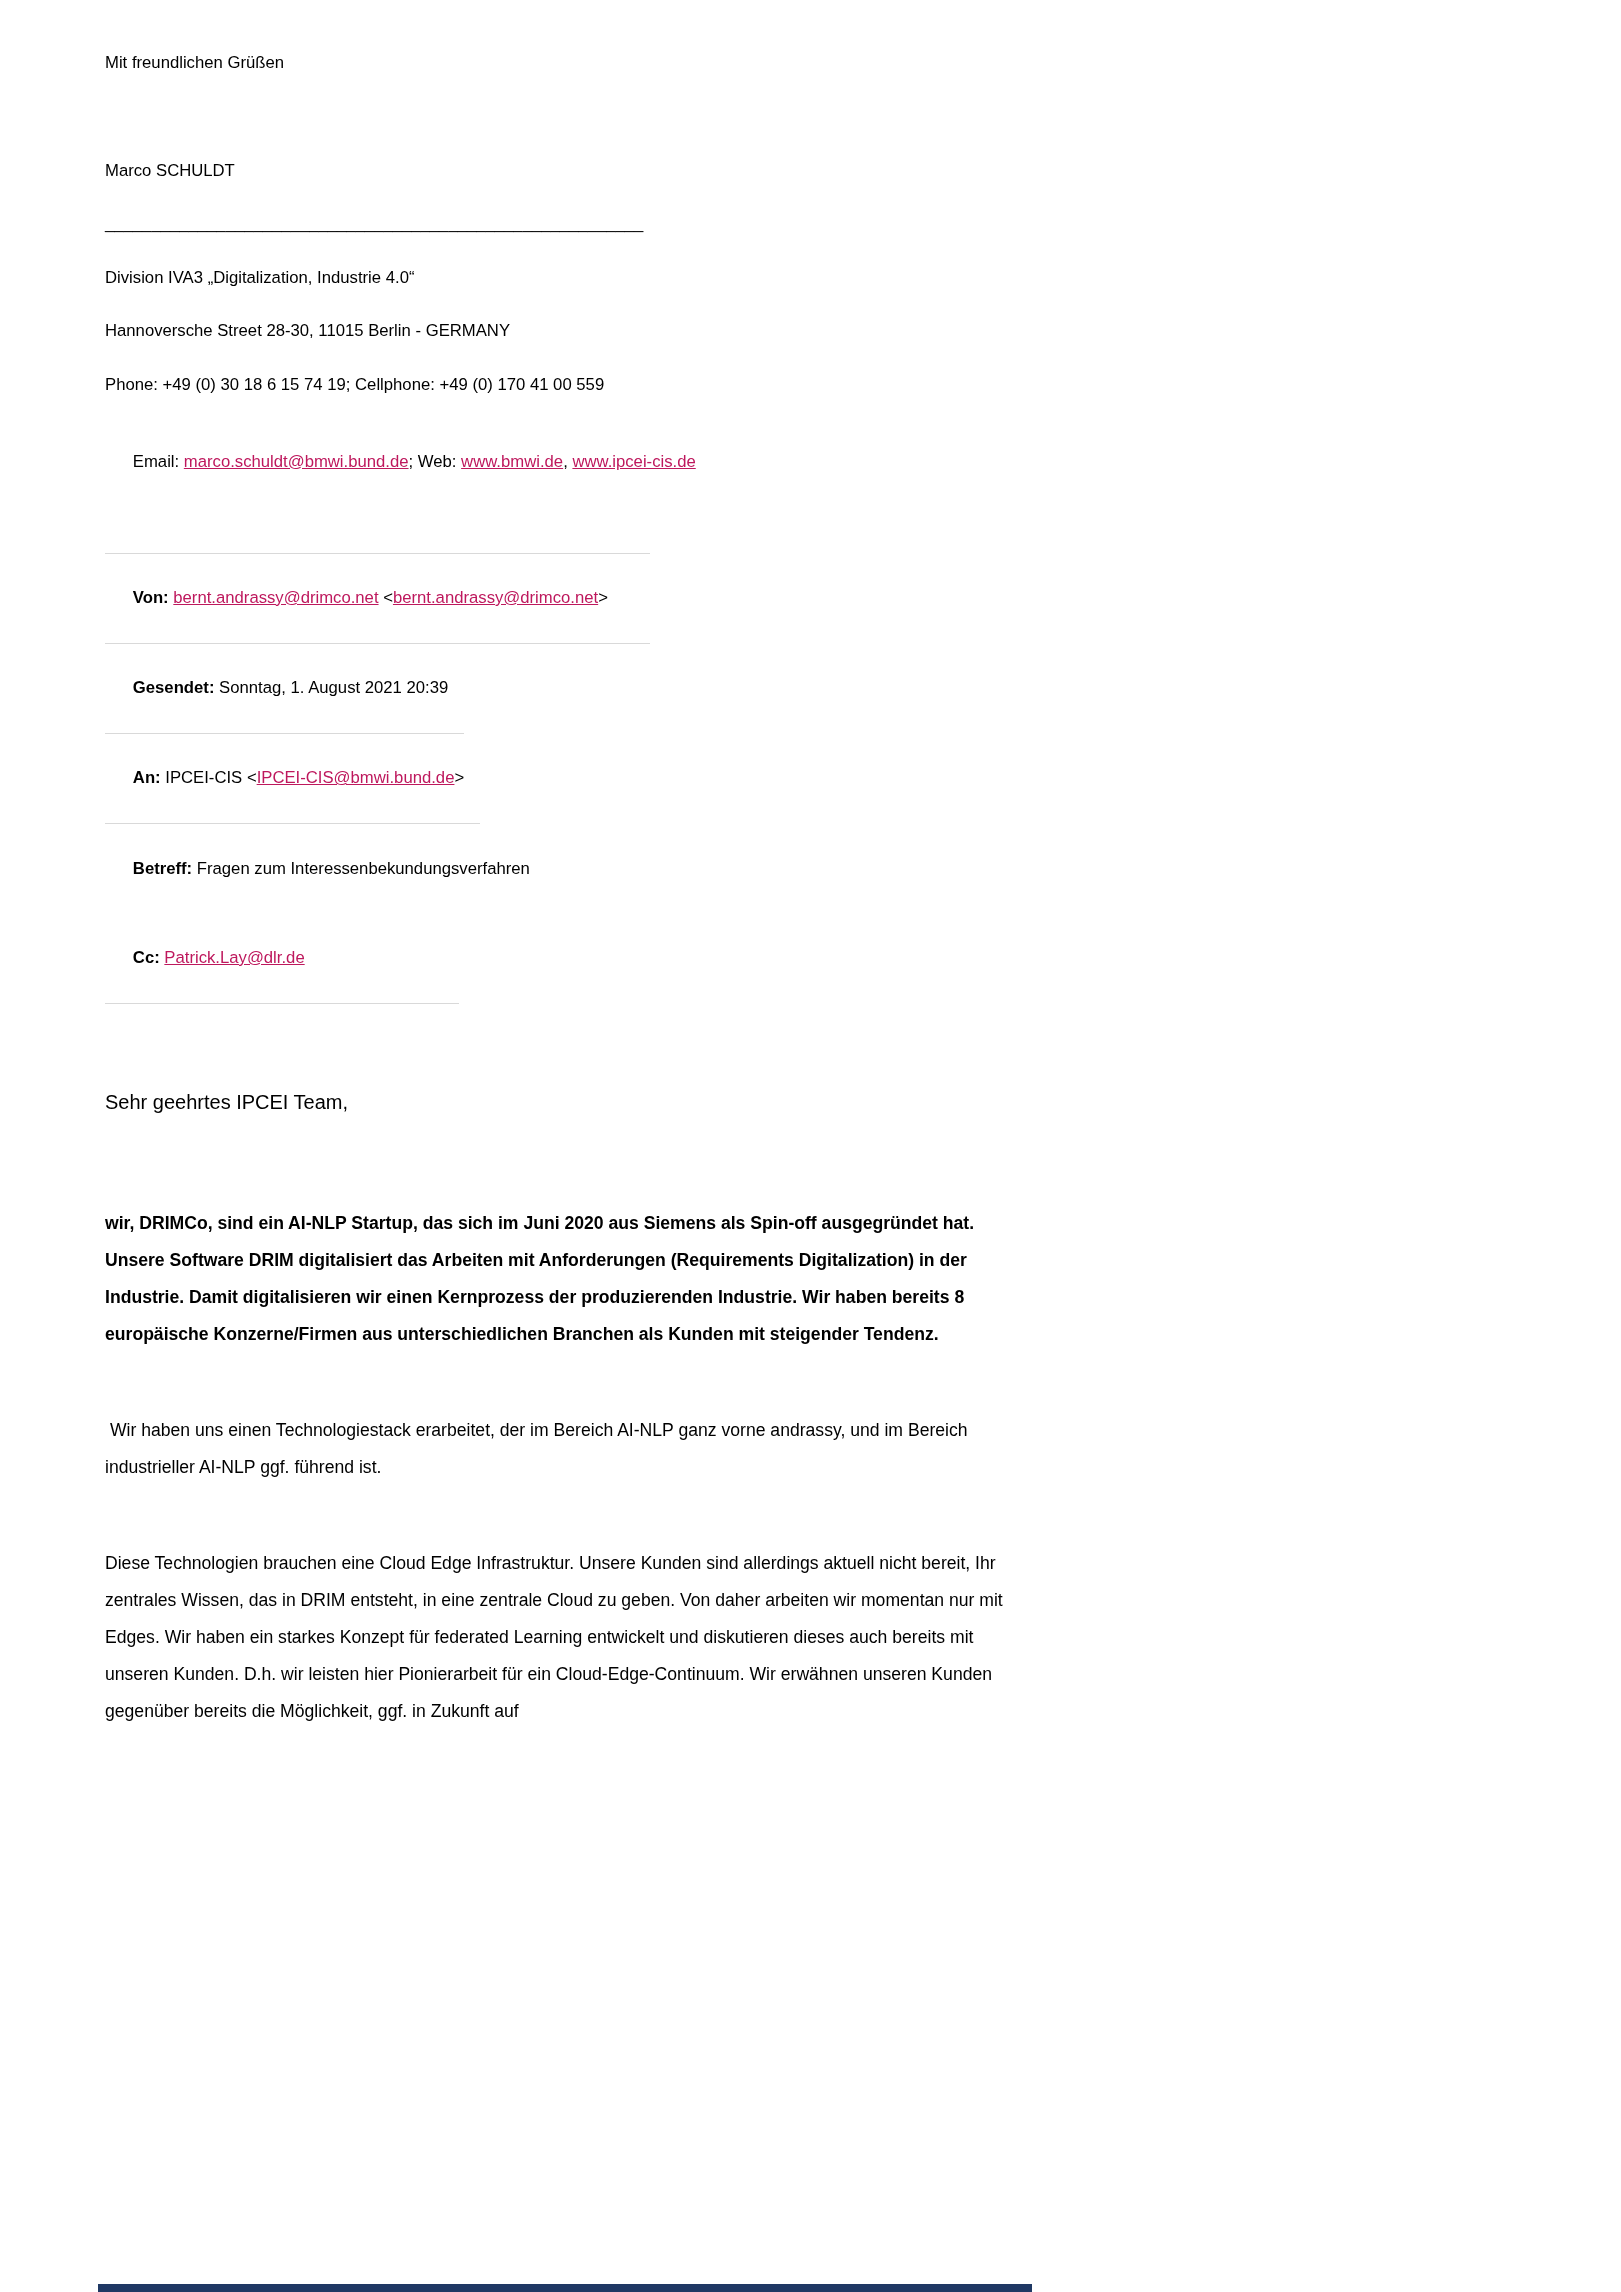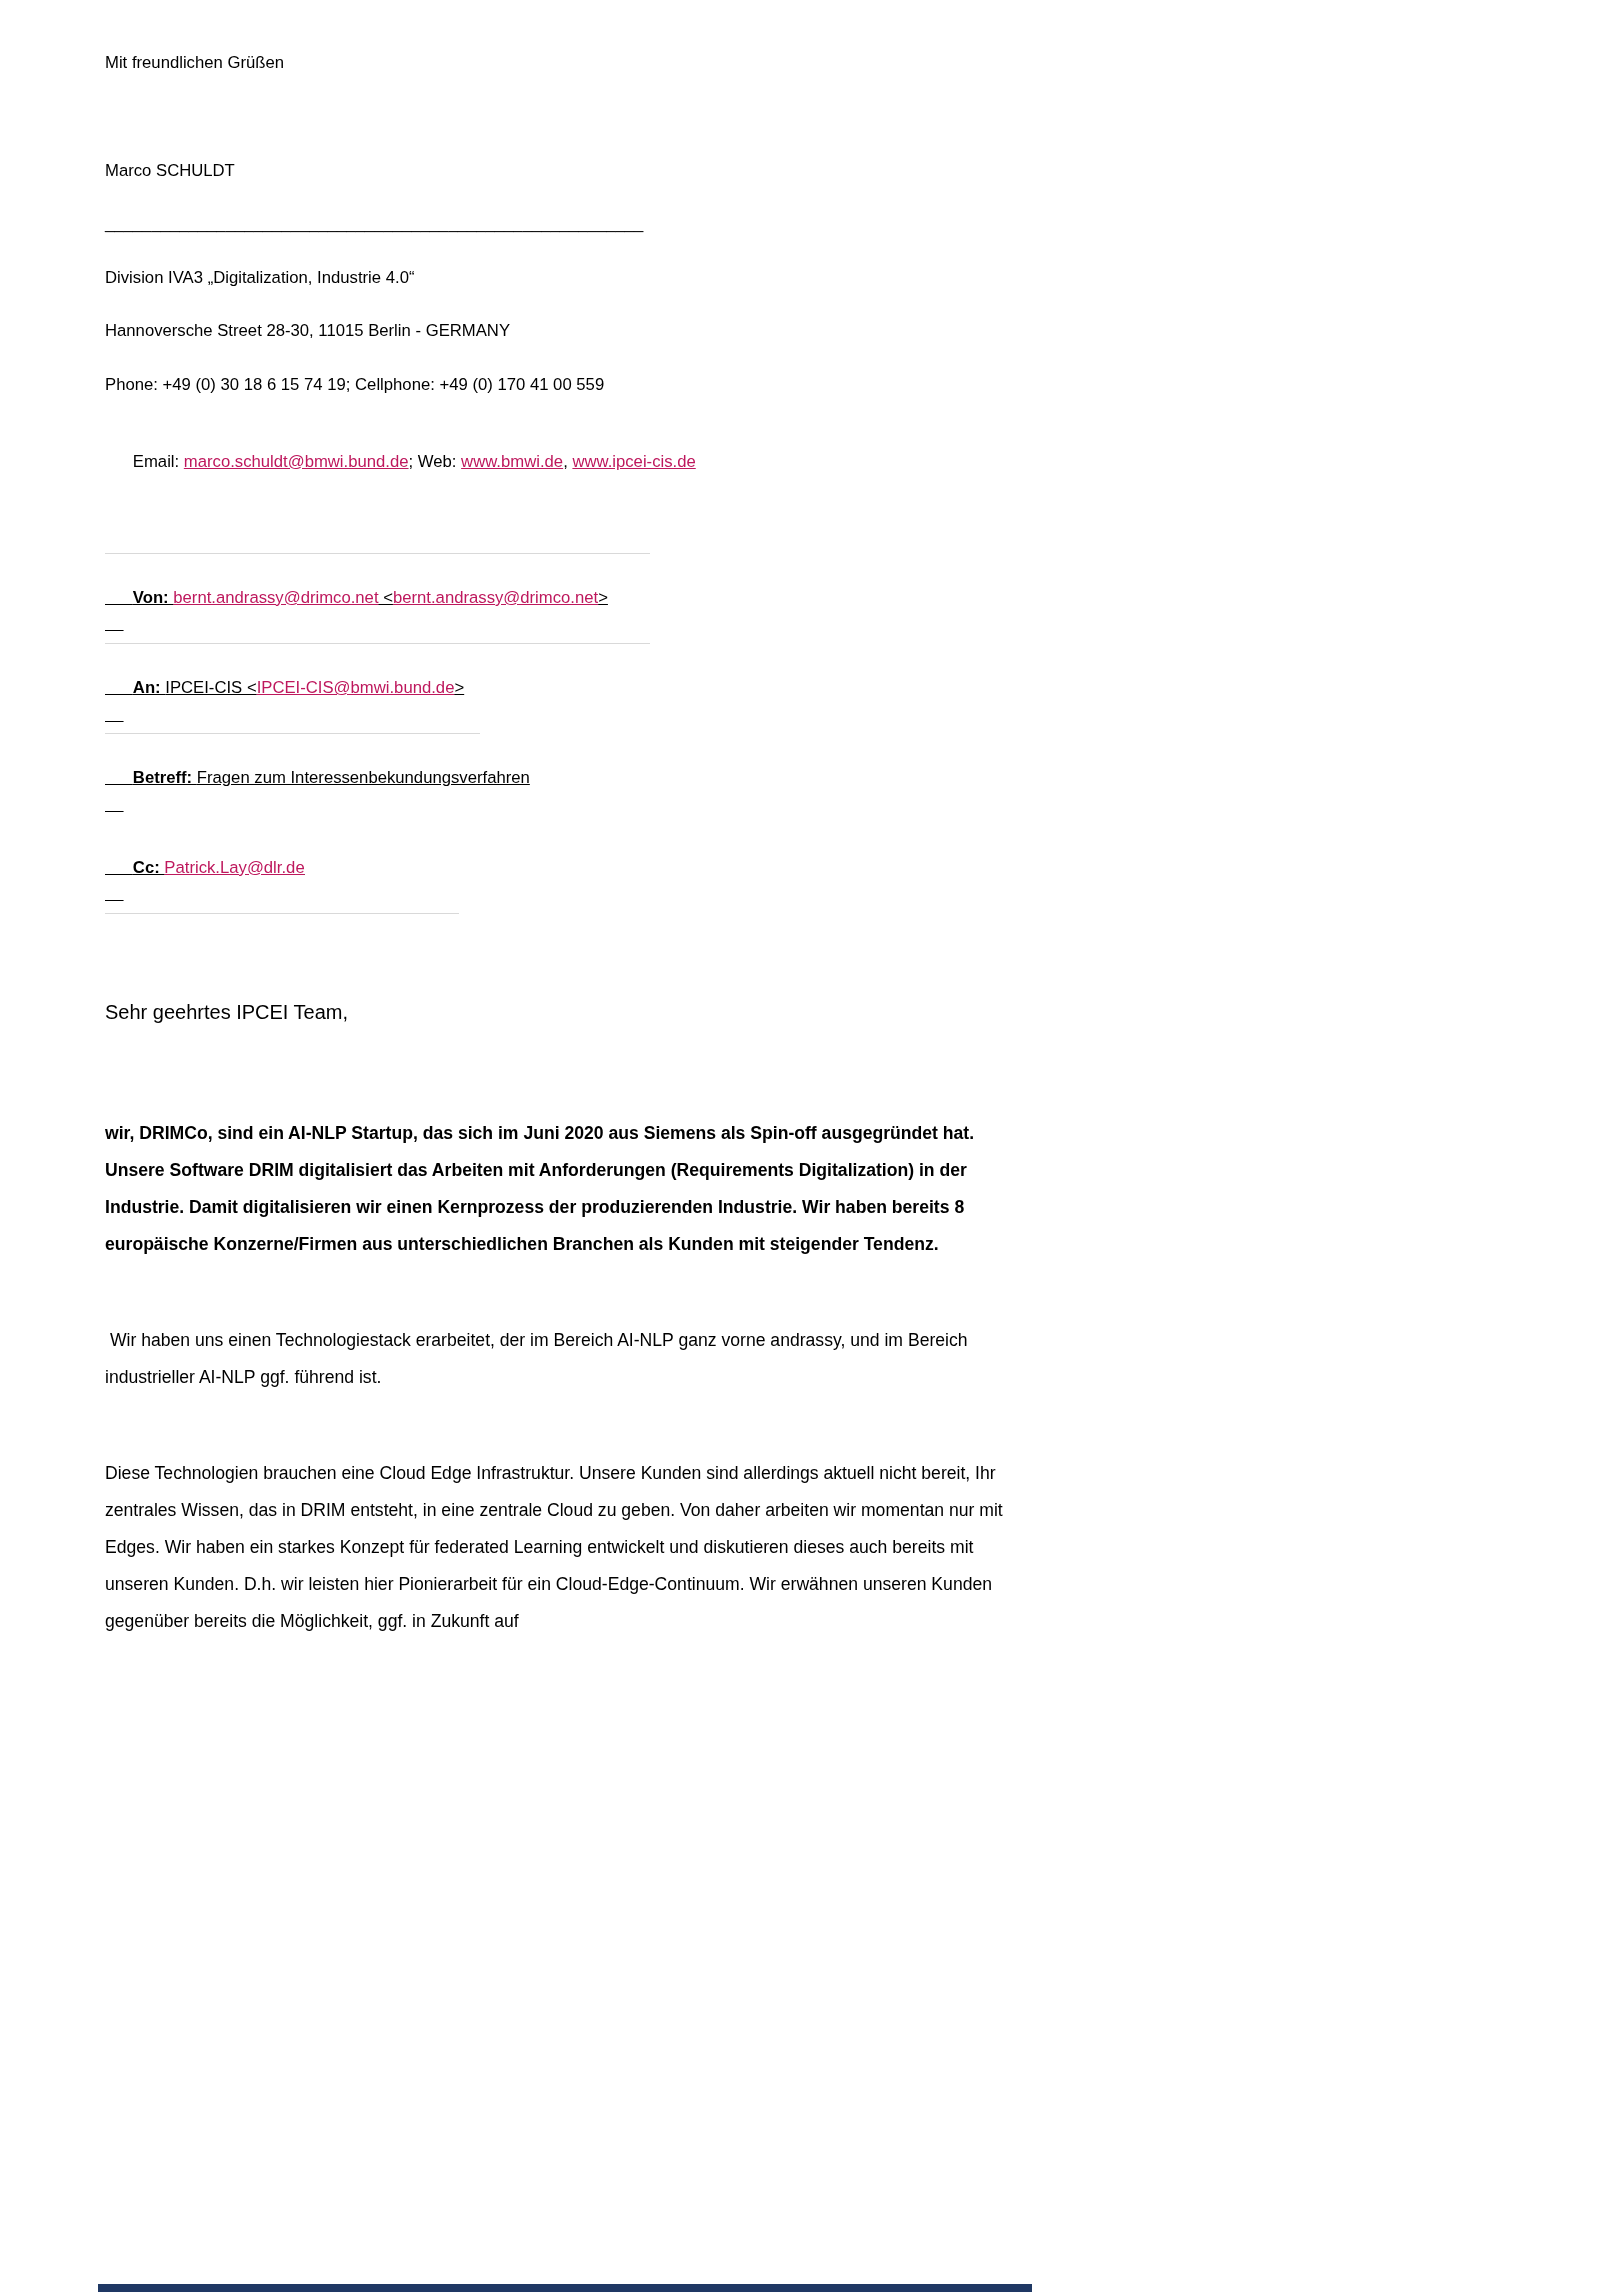--- a/index.html
+++ b/index.html
@@ -11,21 +11,21 @@
     padding:51px 12px 0 105px;
     overflow:hidden;
     font-family:"Liberation Sans", sans-serif;
     color:#000000;
   }
   
   .sig-line { font-size:16.7px; line-height:23.5px; margin:0 0 30px 0; white-space:pre-wrap; }
   .closing  { margin-bottom:84px; }
   .link { color:#be185d; text-decoration:underline; cursor:pointer; }
   
-  .reply-header { margin-top:56px; font-size:16.7px;text-decoration:underline; }
+  .reply-header { margin-top:56px; font-size:16.7px; }
   .hdr-row {
     width:fit-content; min-width:338px; max-width:921px;
     padding:4.9px 15.7px 4.9px 0;
     line-height:26.5px;
     border-bottom:1px solid #d9d9d9;
     white-space:pre-wrap;
   }
   .hdr-row.first { border-top:1px solid #d9d9d9; min-width:529px; }
   .hdr-row.last  { border-bottom:none; }
   .lbl { font-weight:bold; }
@@ -55,20 +55,23 @@
     <p class="sig-line">
       <span>Email: </span><span class="link">marco.schuldt@bmwi.bund.de</span><span>; Web: </span><span class="link">www.bmwi.de</span><span>, </span><span class="link">www.ipcei-cis.de</span>
     </p>
   </div>
 
   <div class="reply-header">
     <div class="hdr-row first">
       <span class="lbl">Von: </span><span class="link">bernt.andrassy@drimco.net</span><span> &lt;</span><span class="link">bernt.andrassy@drimco.net</span><span>&gt;</span>
     </div>
     <div class="hdr-row">
+      <span class="lbl">Gesendet: </span><span>Sonntag, 1. August 2021 20:39</span>
+    </div>
+    <div class="hdr-row">
       <span class="lbl">An: </span><span>IPCEI-CIS &lt;</span><span class="link">IPCEI-CIS@bmwi.bund.de</span><span>&gt;</span>
     </div>
     <div class="hdr-row last">
       <span class="lbl">Betreff: </span><span>Fragen zum Interessenbekundungsverfahren</span>
     </div>
     <div class="hdr-row">
       <span class="lbl">Cc: </span><span class="link">Patrick.Lay@dlr.de</span>
     </div>
   </div>
 

